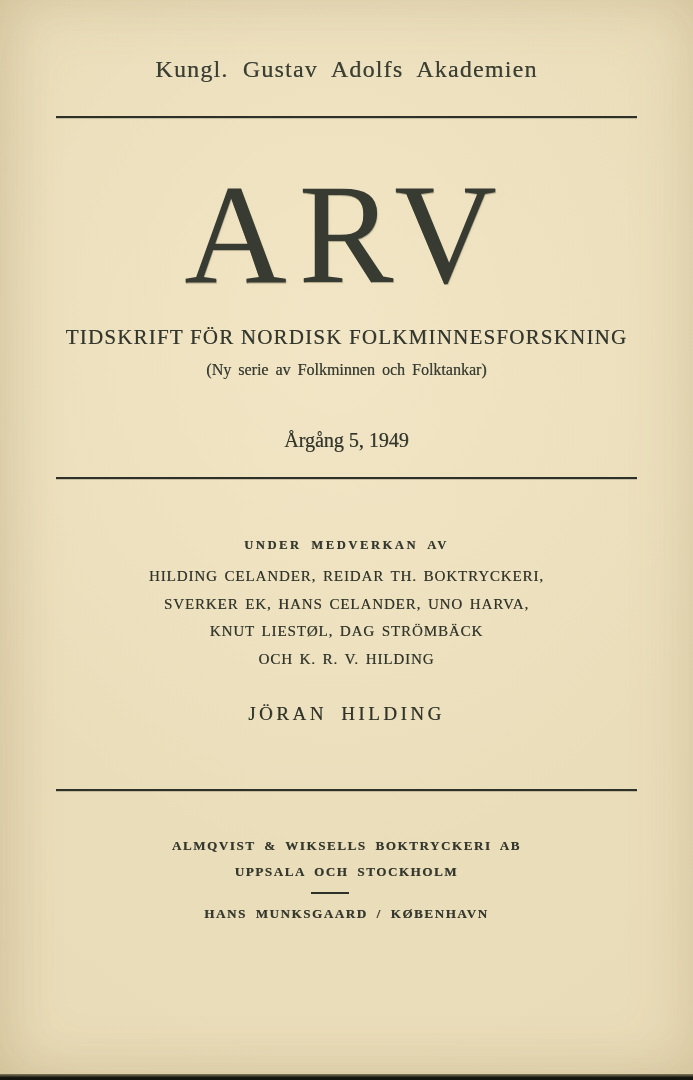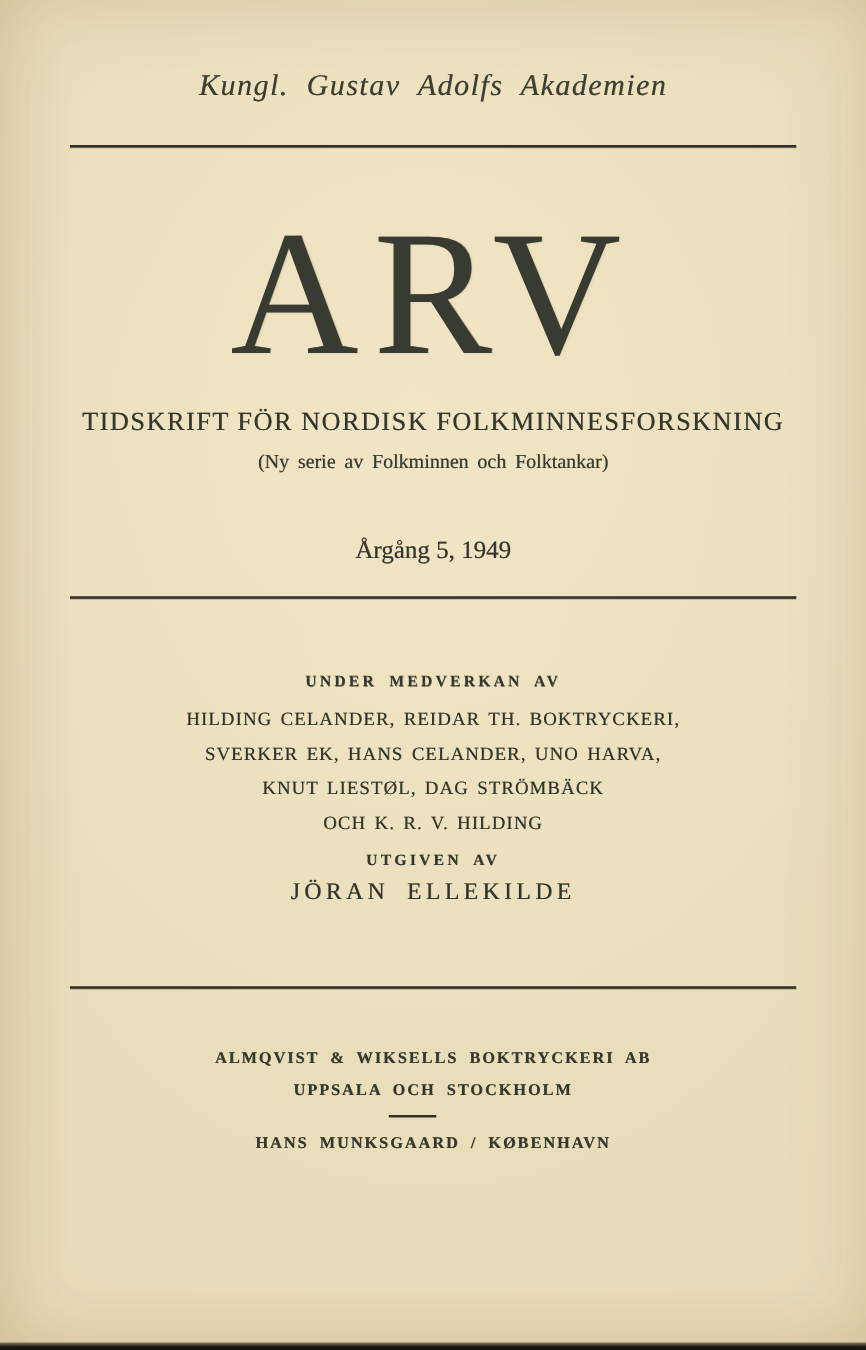--- a/index.html
+++ b/index.html
@@ -21,21 +21,20 @@
       inset 10px -8px 45px rgba(125, 98, 52, 0.10);
     font-family: "Liberation Serif", "DejaVu Serif", serif;
     color: #34382e;
   }
   .abs { position: absolute; left: 0; right: 0; text-align: center; }
   .ink { text-shadow: 0.35px 0.25px 0.35px rgba(44,47,38,0.55); }
 
   .publisher {
     top: 56px;
     font-size: 24px;
-    font-style: italic;
     letter-spacing: 1.2px;
     word-spacing: 7px;
     color: #3a3e33;
   }
   .rule {
     position: absolute;
     left: 56px;
     width: 581px;
     height: 2px;
     background: #2e3127;
@@ -146,23 +145,22 @@
 
   <div class="abs small-heading contrib-heading ink">UNDER MEDVERKAN AV</div>
 
   <div class="abs contrib-lines ink">
     <div>HILDING CELANDER, REIDAR TH. BOKTRYCKERI,</div>
     <div>SVERKER EK, HANS CELANDER, UNO HARVA,</div>
     <div>KNUT LIESTØL, DAG STRÖMBÄCK</div>
     <div>OCH K. R. V. HILDING</div>
   </div>
 
-  <div class="abs small-heading editor-heading ink">UTGIVEN AV</div>
 
-  <div class="abs editor-name ink">JÖRAN ELLEKILDE</div>
+  <div class="abs editor-name ink">JÖRAN HILDING</div>
 
   <div class="rule rule-low"></div>
 
   <div class="abs imprint-line printer ink">ALMQVIST &amp; WIKSELLS BOKTRYCKERI AB</div>
 
   <div class="abs imprint-line cities ink">UPPSALA OCH STOCKHOLM</div>
 
   <div class="imprint-divider"></div>
 
   <div class="abs imprint-line distributor ink">HANS MUNKSGAARD / KØBENHAVN</div>

